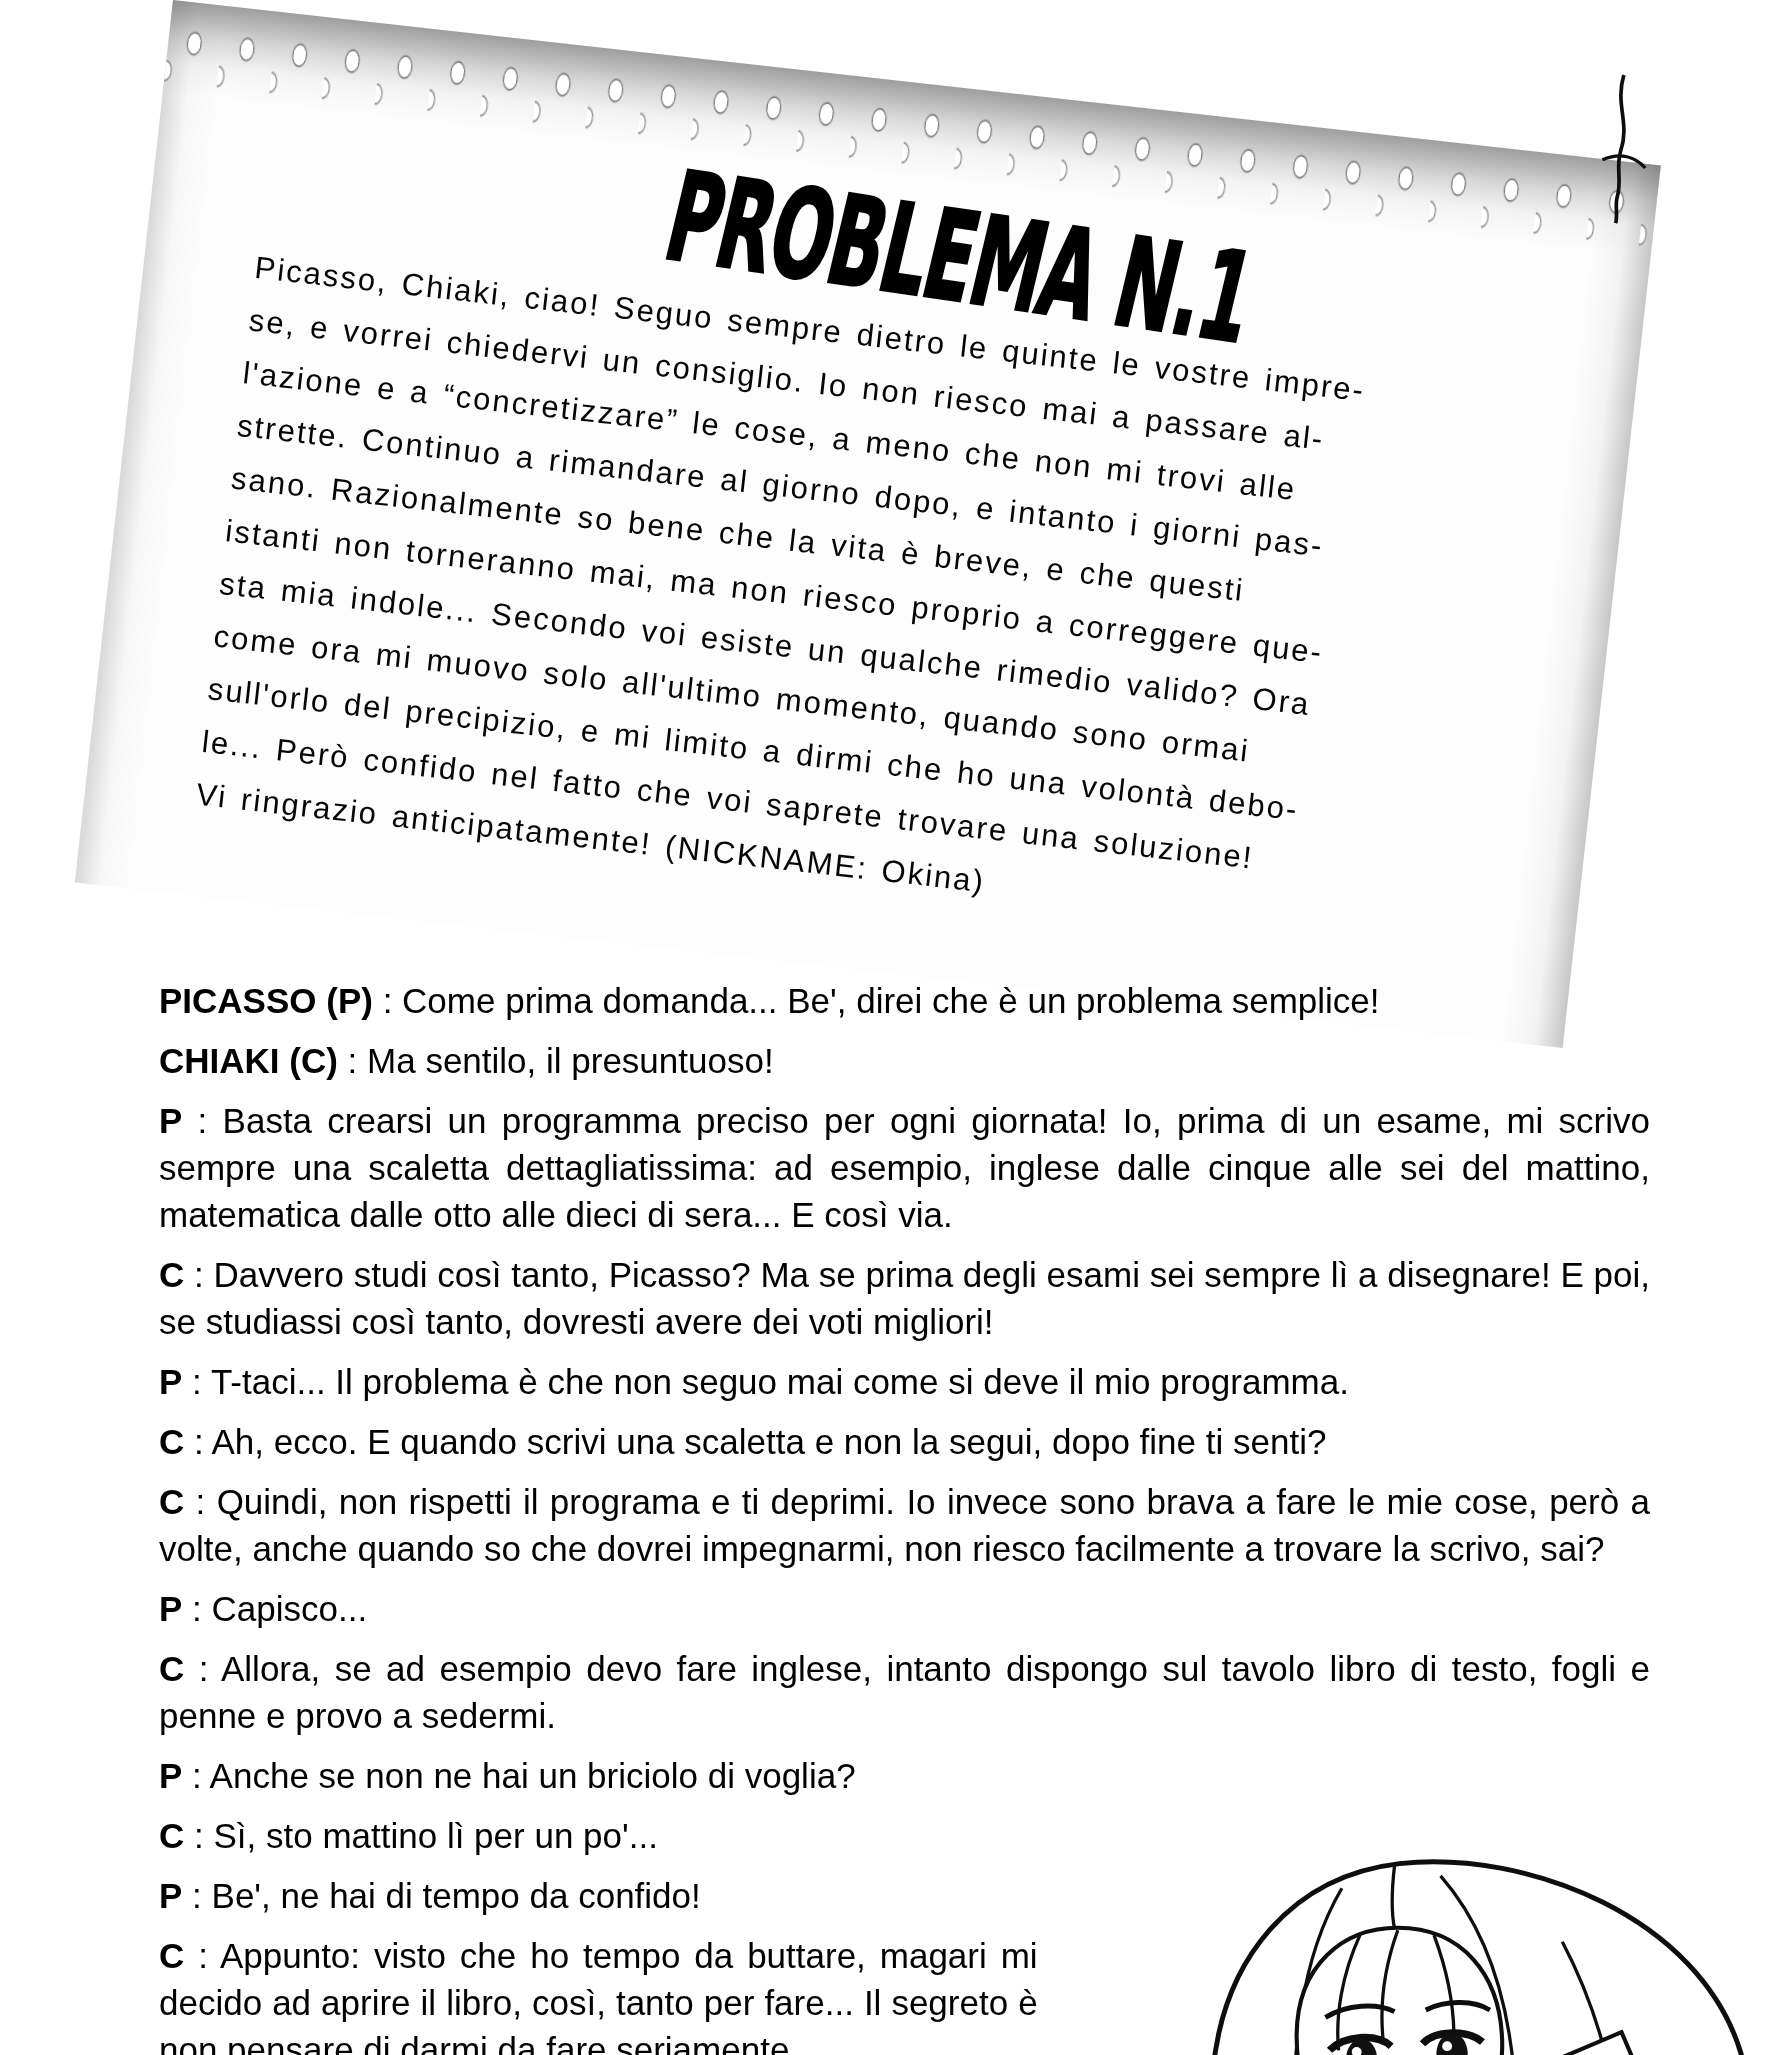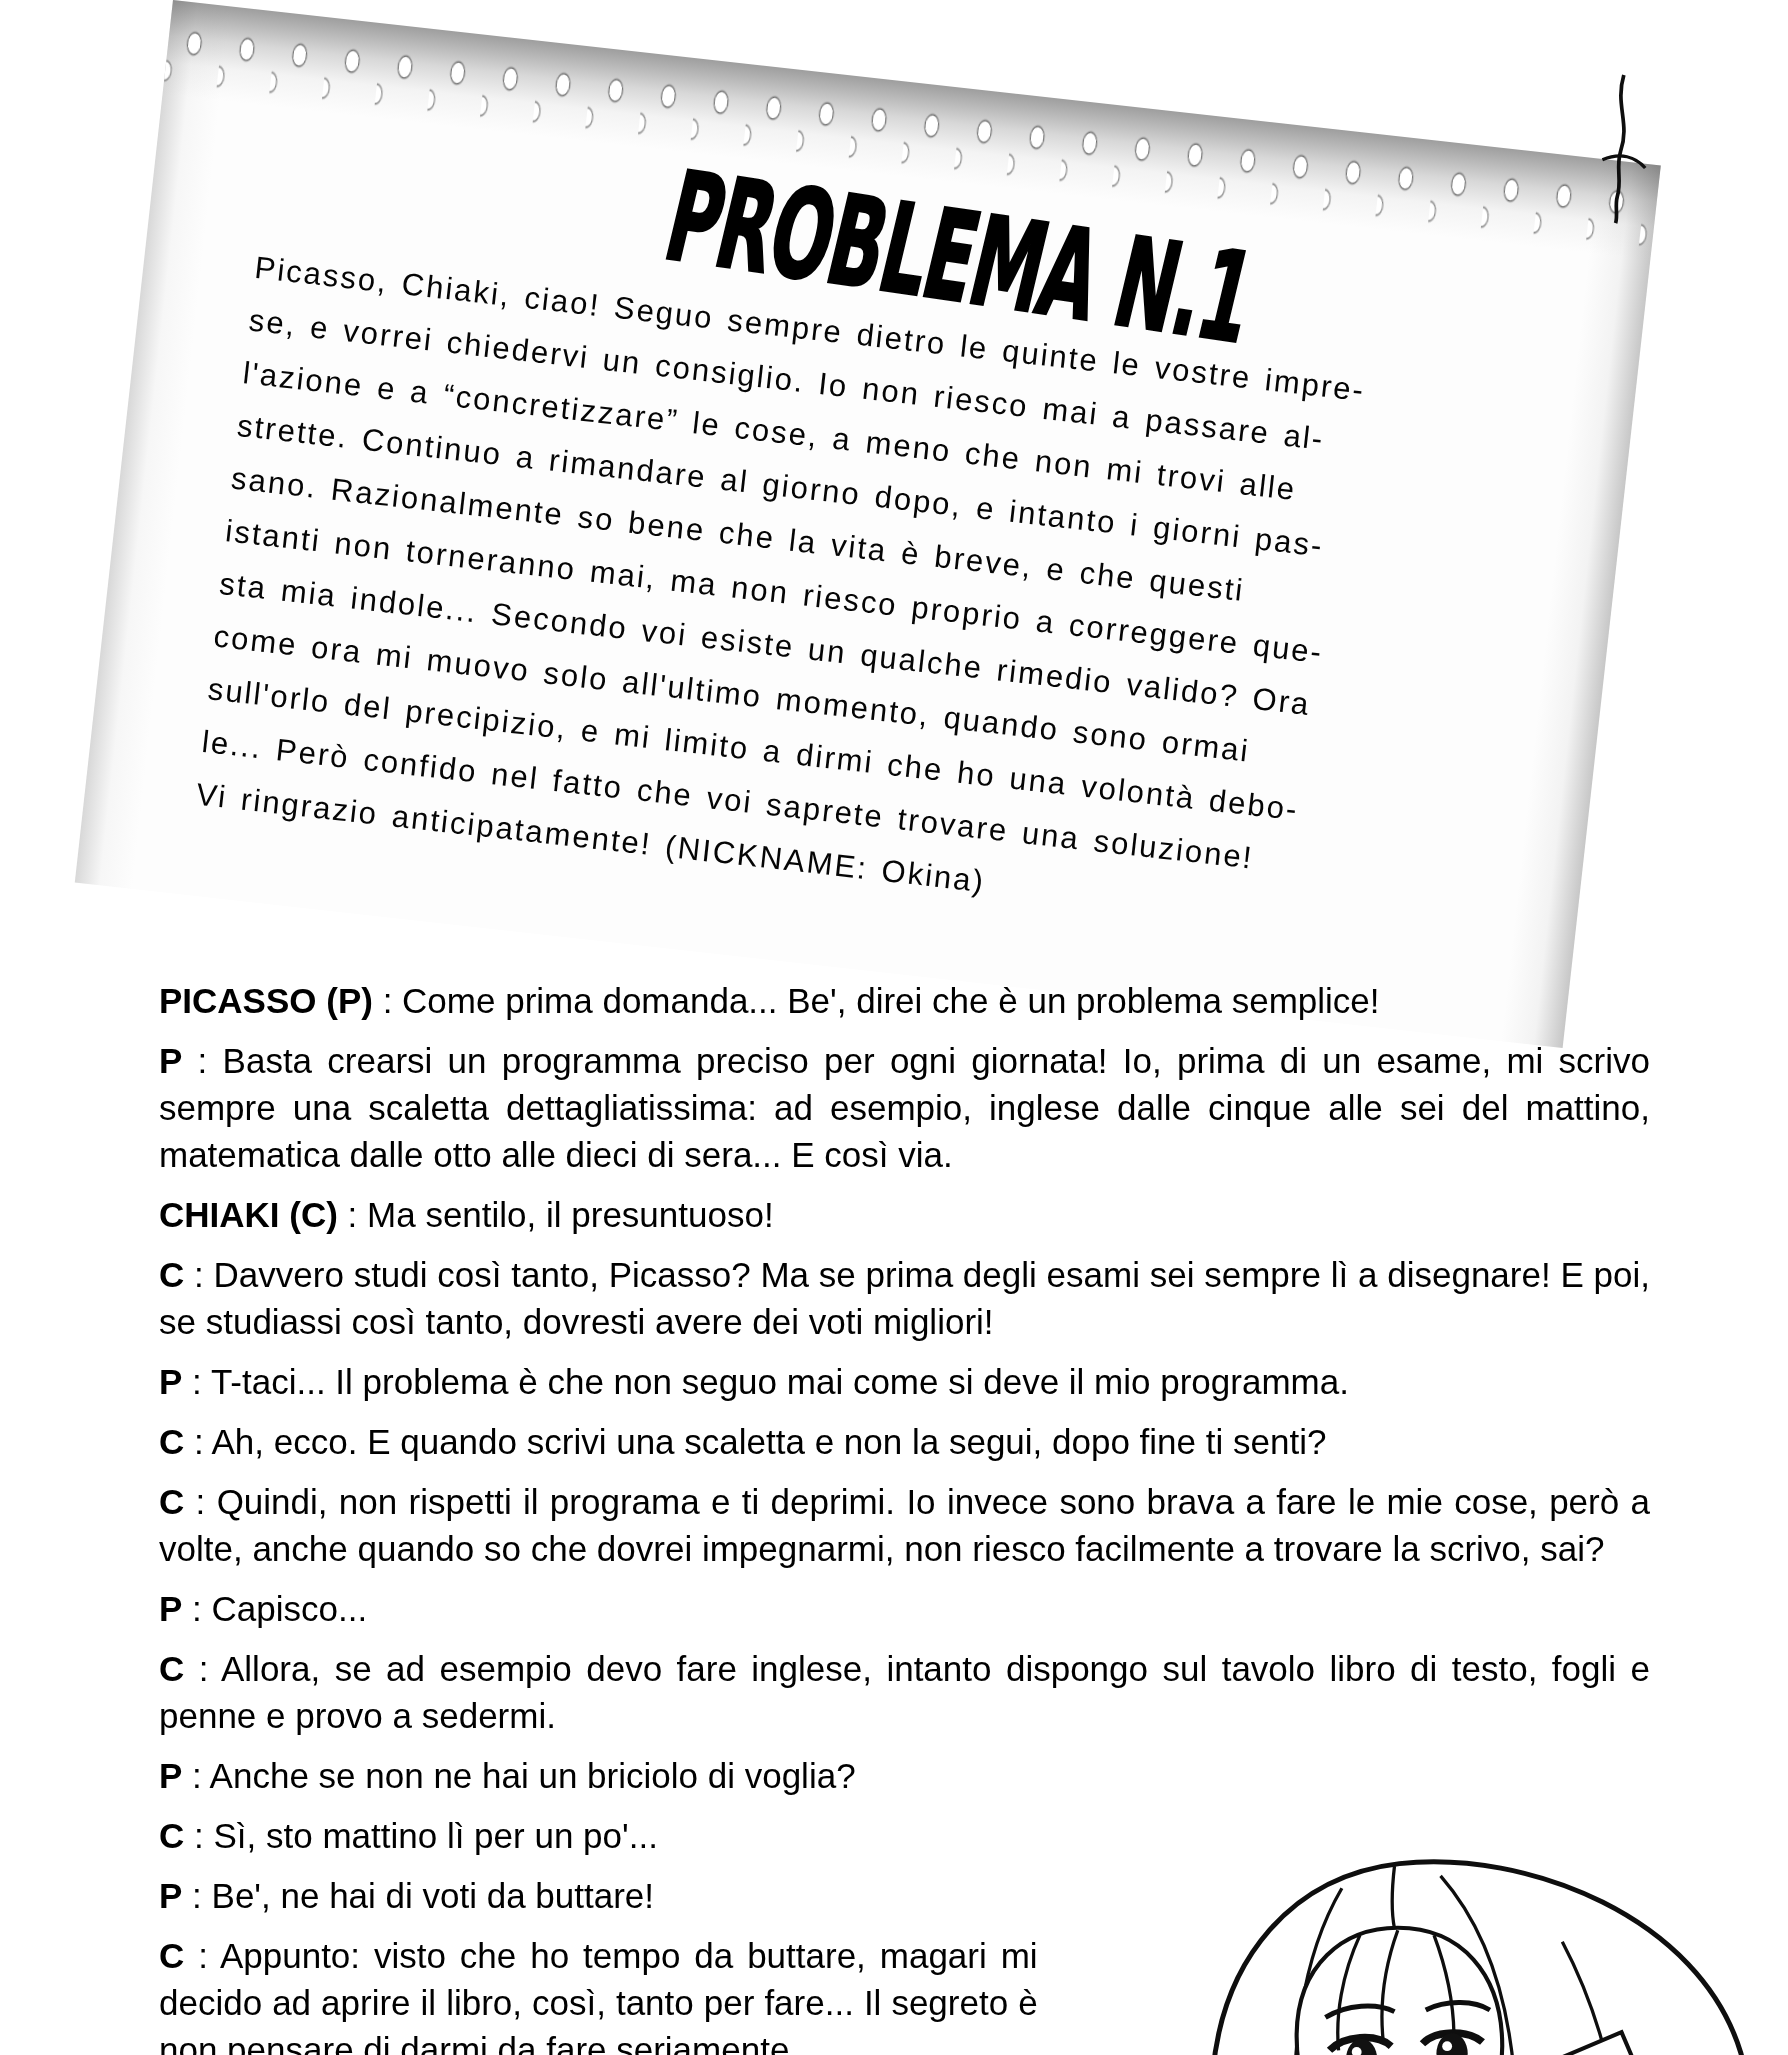--- a/index.html
+++ b/index.html
@@ -65,22 +65,22 @@
     </div>
   </div>
 
   <svg class="squiggle" width="70" height="177" viewBox="0 0 170 430">
     <path class="ln" stroke-width="9" d="M70,12 C48,86 86,128 62,198 C50,238 66,268 54,308 C48,330 56,352 50,372"></path>
     <path class="ln" stroke-width="8" d="M18,218 C62,200 98,210 122,238"></path>
   </svg>
 
   <div class="dialogue">
     <p><b>PICASSO (P)</b><span> : Come prima domanda... Be', direi che è un problema semplice!</span></p>
+    <p><b>CHIAKI (C)</b><span> : Ma sentilo, il presuntuoso!</span></p>
     <p><b>P</b><span> : Basta crearsi un programma preciso per ogni giornata! Io, prima di un esame, mi scrivo sempre una scaletta dettagliatissima: ad esempio, inglese dalle cinque alle sei del mattino, matematica dalle otto alle dieci di sera... E così via.</span></p>
-    <p><b>CHIAKI (C)</b><span> : Ma sentilo, il presuntuoso!</span></p>
     <p><b>C</b><span> : Davvero studi così tanto, Picasso? Ma se prima degli esami sei sempre lì a disegnare! E poi, se studiassi così tanto, dovresti avere dei voti migliori!</span></p>
     <p><b>P</b><span> : T-taci... Il problema è che non seguo mai come si deve il mio programma.</span></p>
     <p><b>C</b><span> : Ah, ecco. E quando scrivi una scaletta e non la segui, dopo fine ti senti?</span></p>
     <p><b>C</b><span> : Quindi, non rispetti il programa e ti deprimi. Io invece sono brava a fare le mie cose, però a volte, anche quando so che dovrei impegnarmi, non riesco facilmente a trovare la scrivo, sai?</span></p>
     <p><b>P</b><span> : Capisco...</span></p>
     <p><b>C</b><span> : Allora, se ad esempio devo fare inglese, intanto dispongo sul tavolo libro di testo, fogli e penne e provo a sedermi.</span></p>
     <p><b>P</b><span> : Anche se non ne hai un briciolo di voglia?</span></p>
     <p><b>C</b><span> : Sì, sto mattino lì per un po'...</span></p>
 
     <div class="illustration">
@@ -129,19 +129,19 @@
         <path class="ln" stroke-width="4" d="M414,636 C406,650 408,660 412,665"></path>
         <path class="ln" stroke-width="4" d="M436,636 C442,652 440,660 436,665"></path>
 
         <path d="M300,430 C288,510 292,590 312,665 L372,665 C354,580 352,500 348,432 Z" fill="#ffffff" stroke="#0e0e0e" stroke-width="5"></path>
         <path d="M548,290 C600,400 622,520 612,665 L756,665 C770,520 752,368 690,230 Z" fill="#ffffff" stroke="#0e0e0e" stroke-width="5"></path>
         <path class="ln" stroke-width="3" d="M640,320 C668,430 678,540 672,650"></path>
         <path class="ln" stroke-width="3" d="M330,470 C325,550 328,610 340,660"></path>
       </svg>
     </div>
 
-    <p><b>P</b><span> : Be', ne hai di voti da buttare!</span></p>
+    <p><b>P</b><span> : Be', ne hai di tempo da confido!</span></p>
     <p><b>C</b><span> : Appunto: visto che ho tempo da buttare, magari mi decido ad aprire il libro, così, tanto per fare... Il segreto è non pensare di darmi da fare seriamente.</span></p>
 
   </div>
 
 </div>
 
 
 </body></html>

